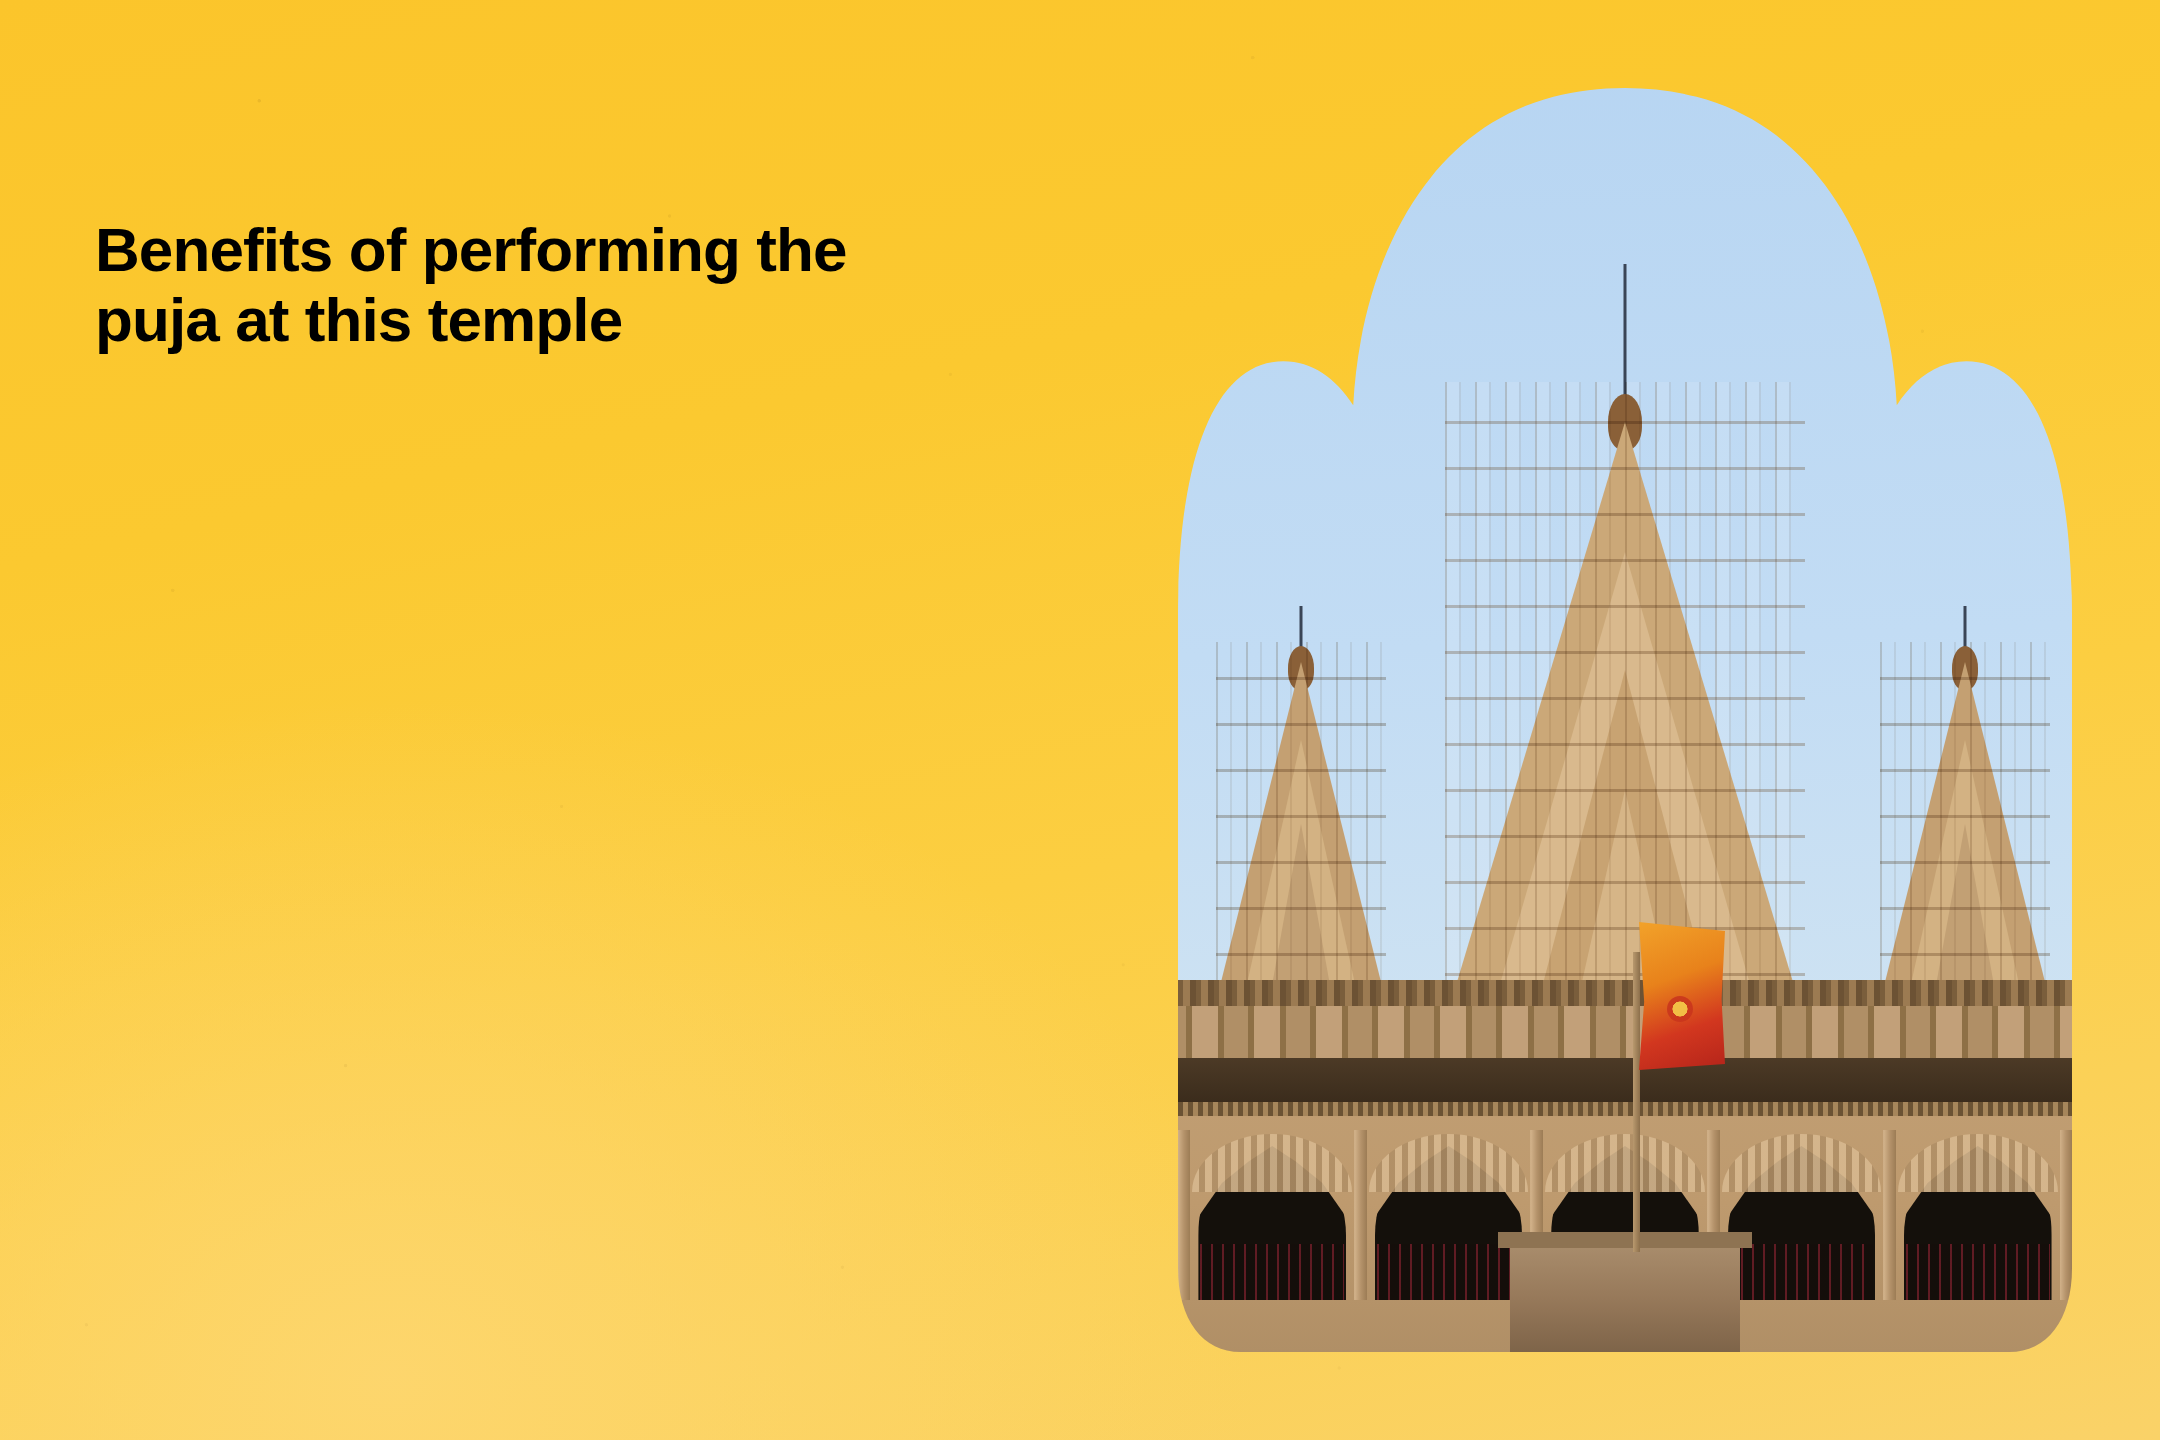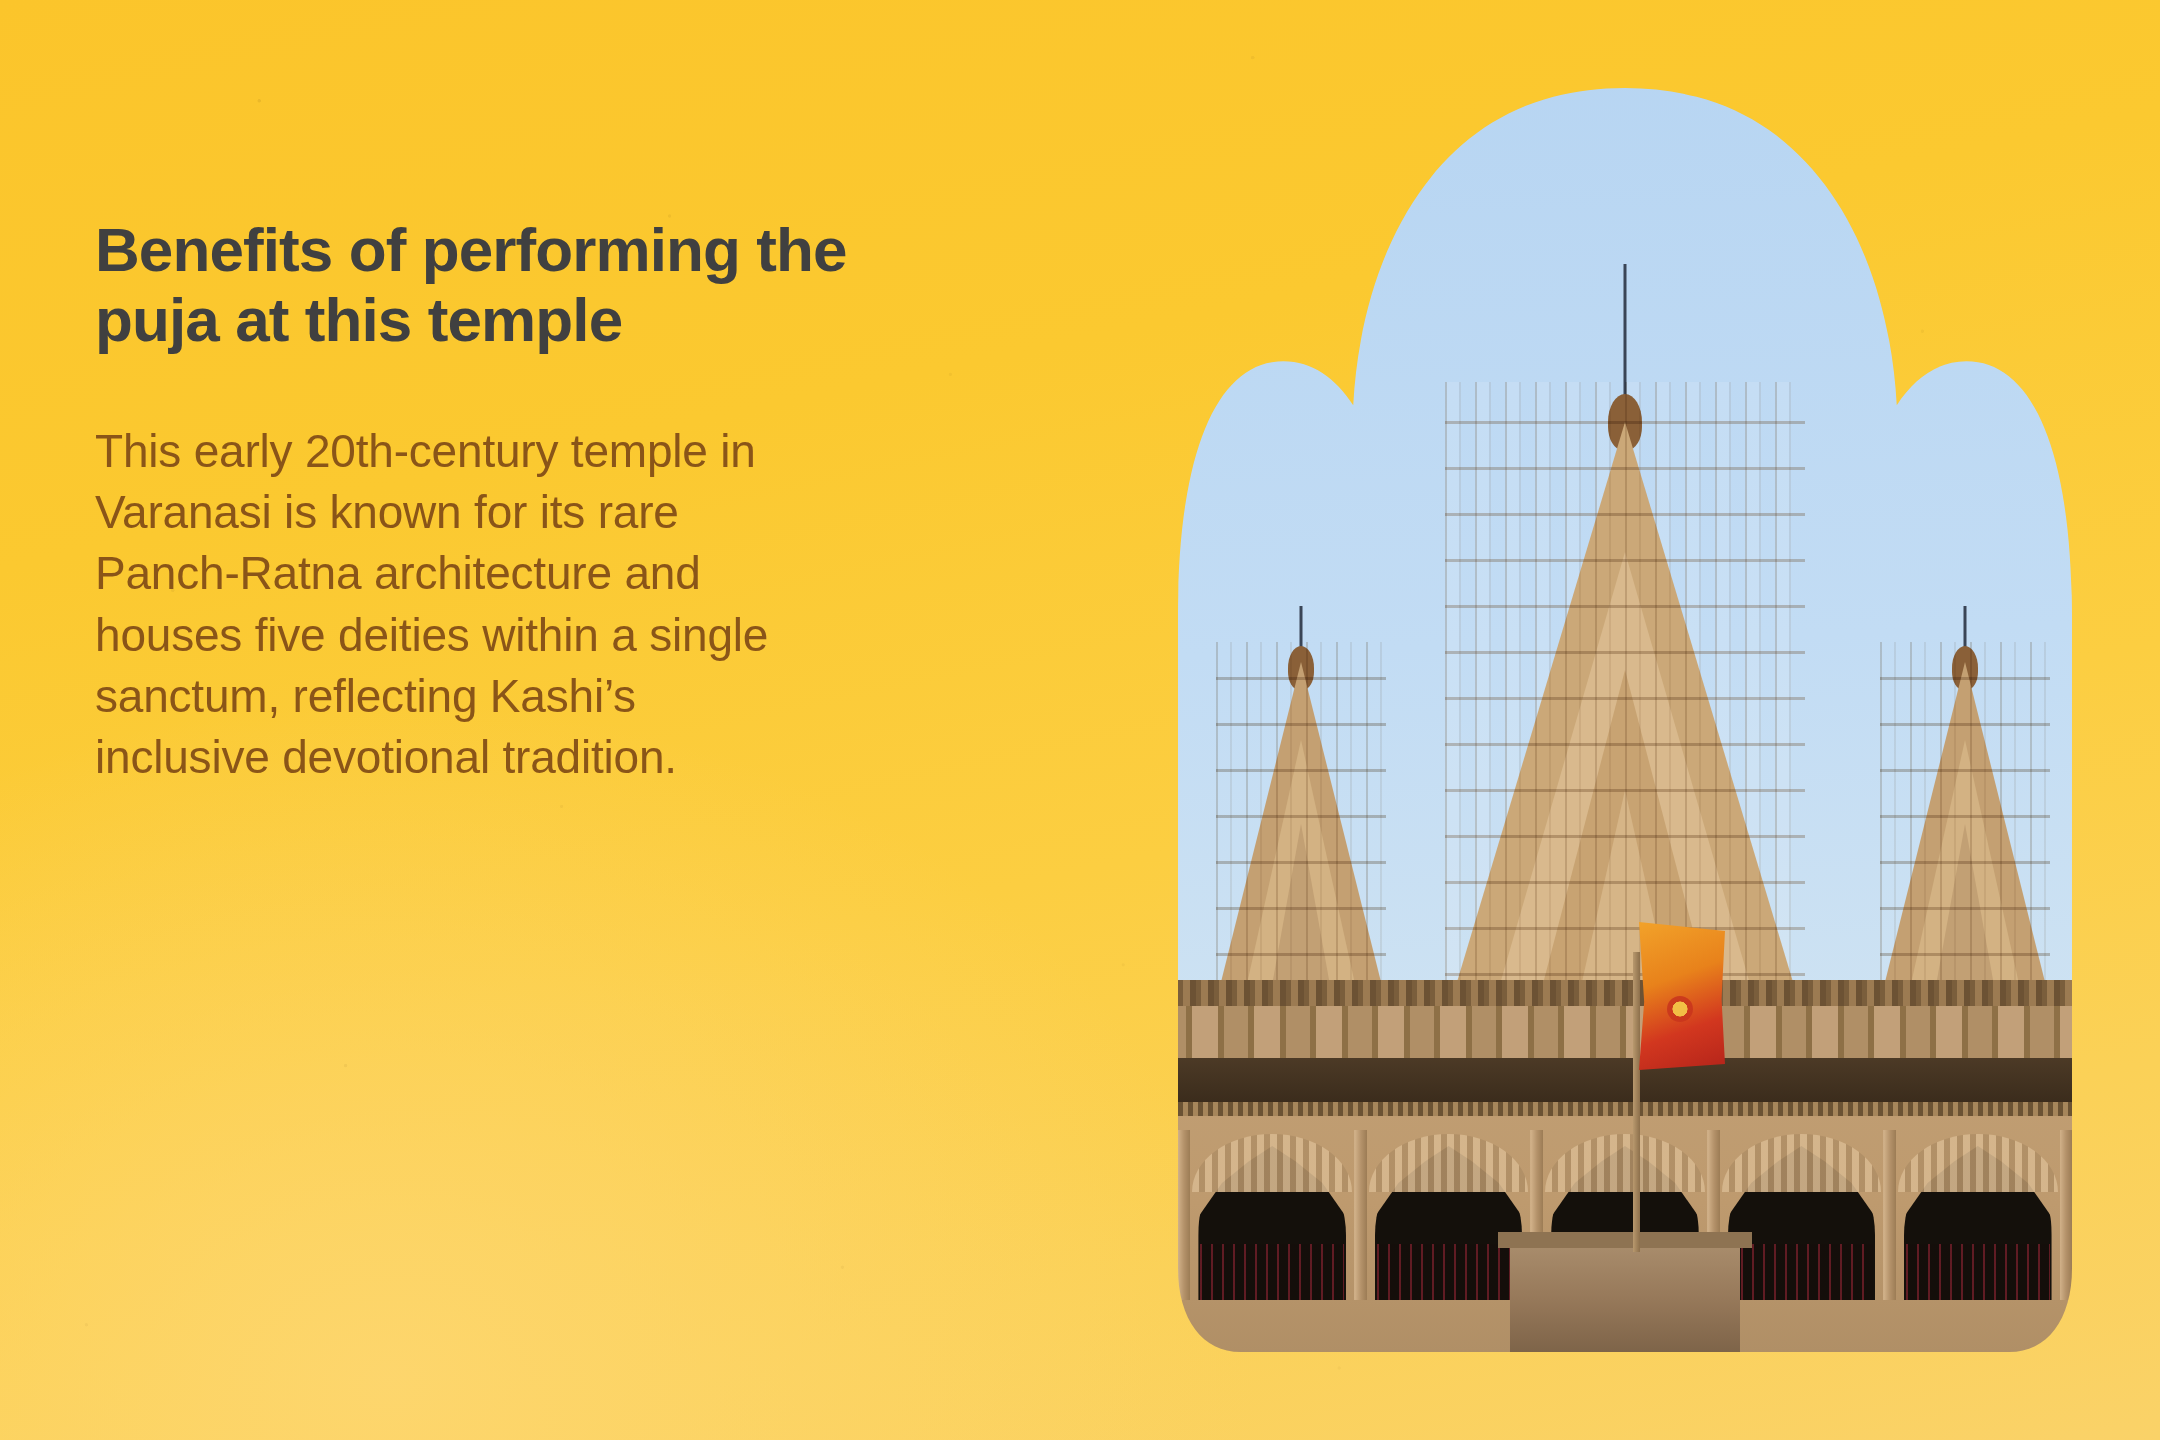--- a/index.html
+++ b/index.html
@@ -57,21 +57,21 @@
     top: 215px;
     width: 800px;
     z-index: 3;
   }
 
   .headline {
     font-size: 62px;
     line-height: 1.13;
     font-weight: 700;
     letter-spacing: -0.9px;
-    color: #404040;
+    color: #000000;
     white-space: pre-line;
   }
 
   .body-copy {
     margin-top: 66px;
     font-size: 46px;
     line-height: 1.33;
     font-weight: 400;
     letter-spacing: -0.2px;
     color: #8A5518;
@@ -299,21 +299,20 @@
         Z"></path>
     </clipPath>
   </defs>
 </svg>
 
 <div class="bg"></div>
 <div class="grain"></div>
 
 <div class="text-col">
   <h1 class="headline">Benefits of performing the puja at this temple</h1>
-  <p class="body-copy">This early 20th-century temple in Varanasi is known for its rare Panch-Ratna architecture and houses five deities within a single sanctum, reflecting Kashi’s inclusive devotional tradition.</p>
 </div>
 
 <div class="photo-frame">
   <div class="photo-clip">
     <div class="photo-inner">
 
       <div class="sky"></div>
 
       <div class="temple">
 

